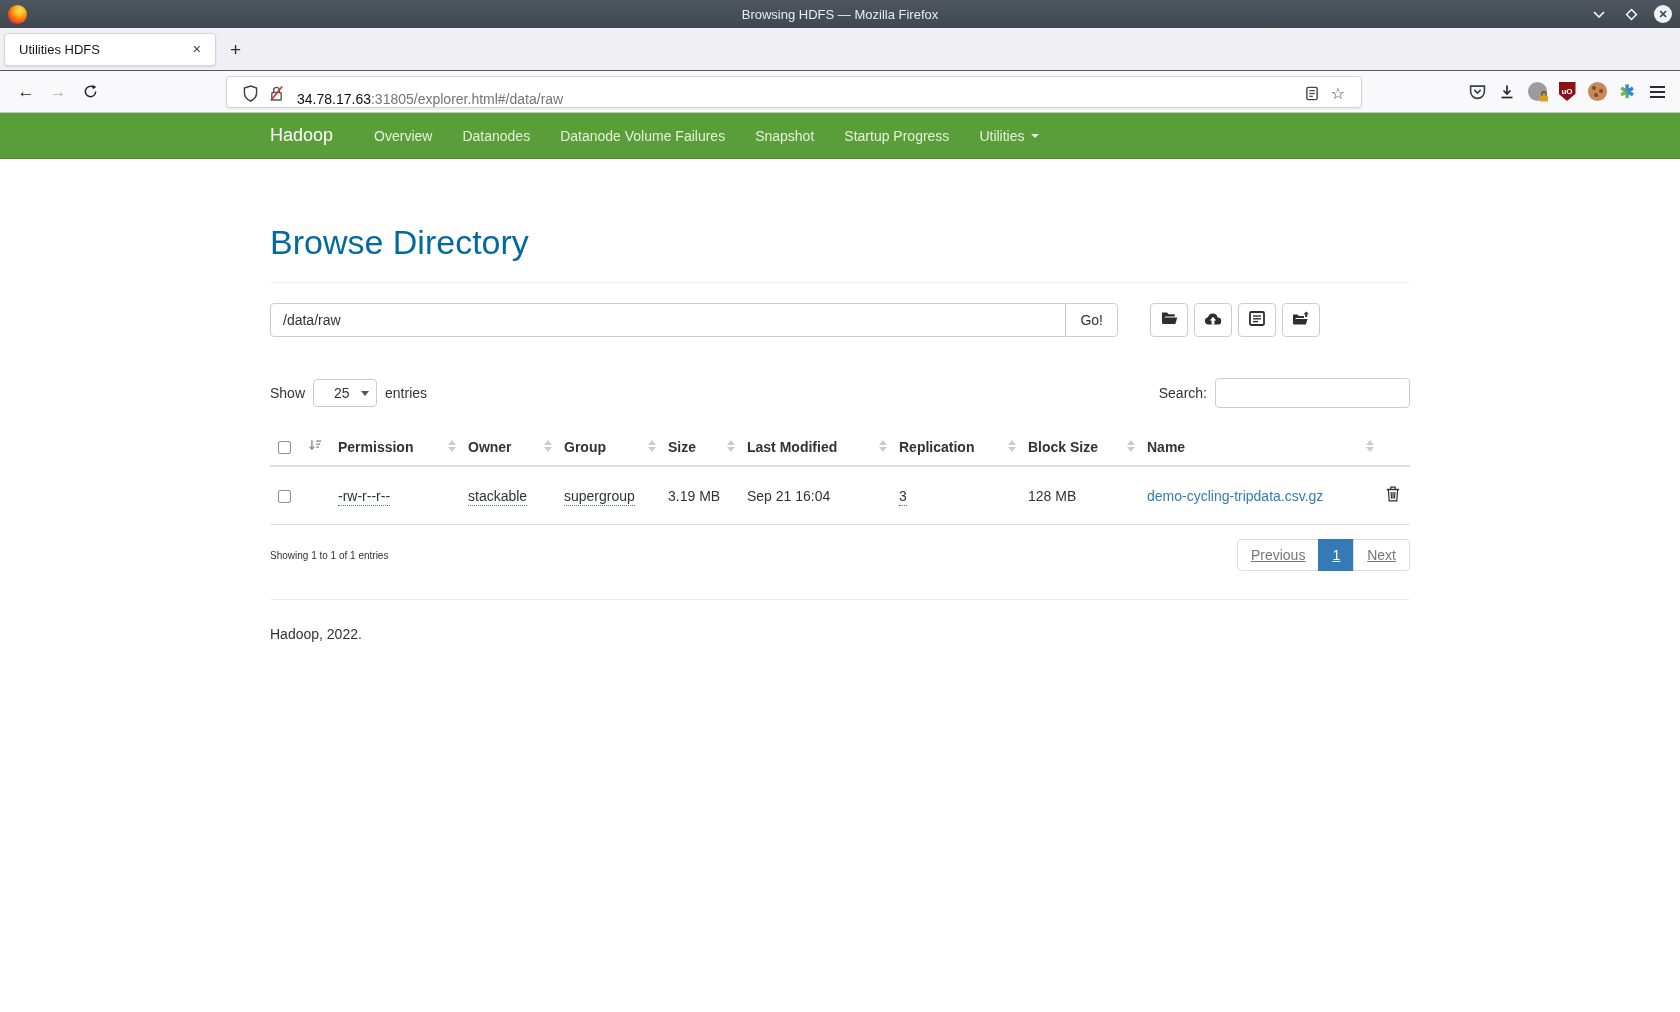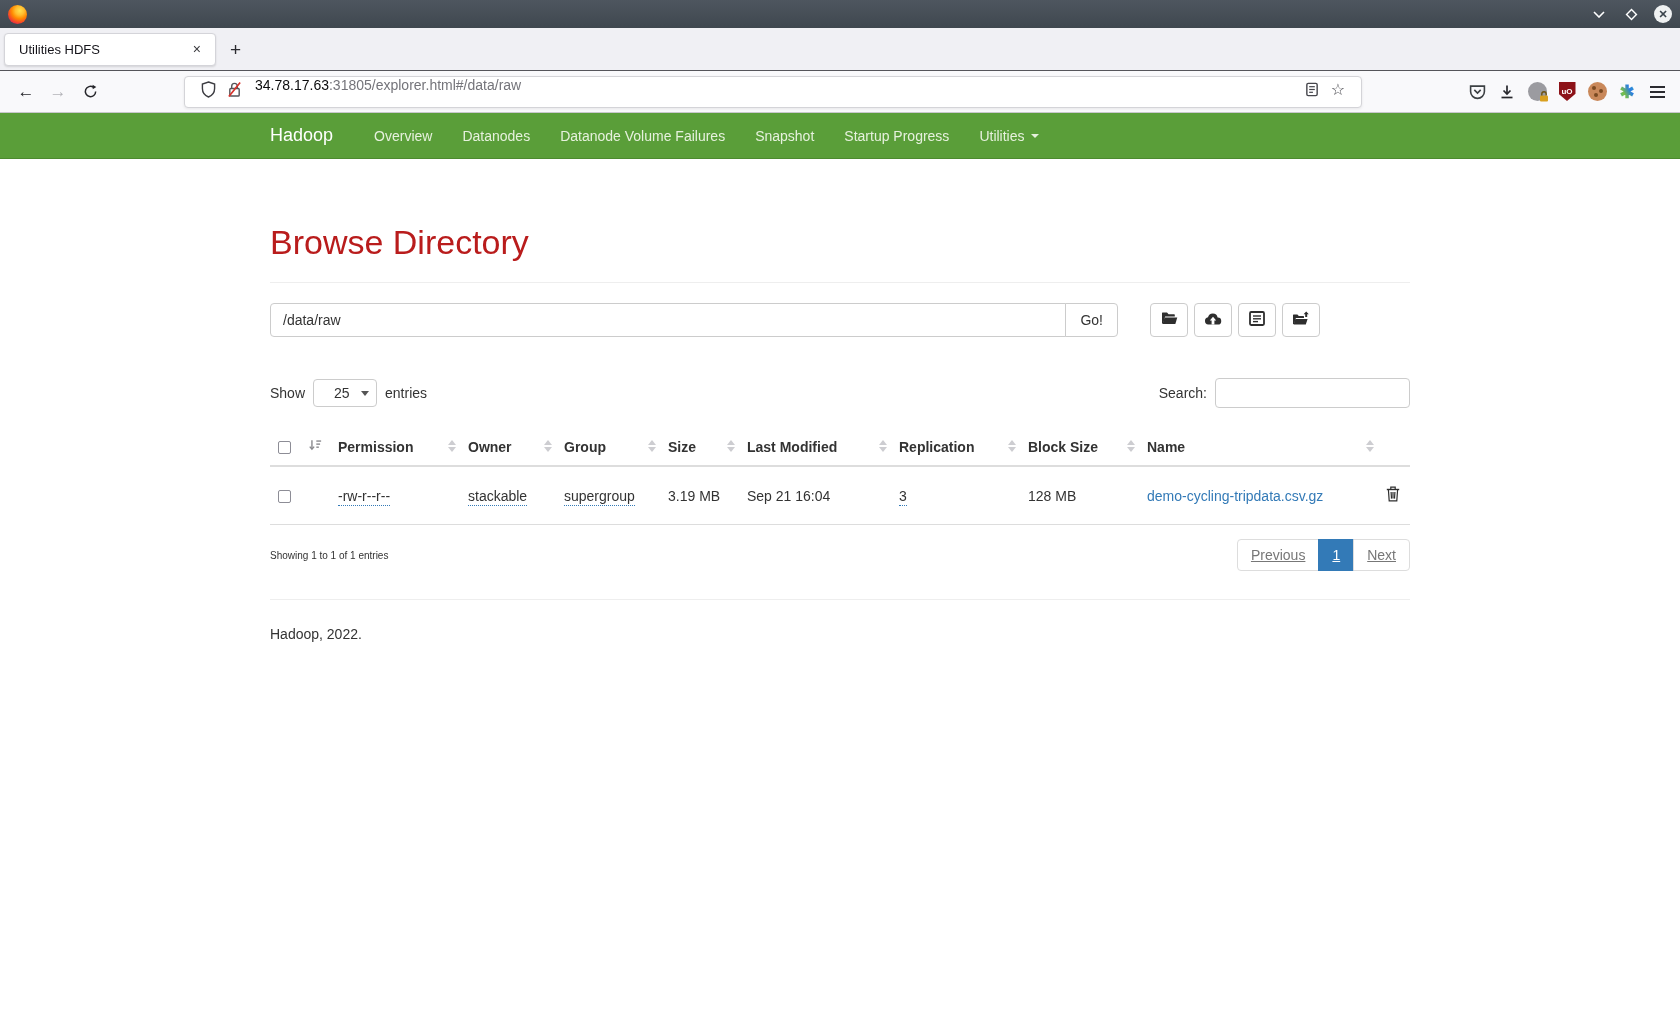--- a/index.html
+++ b/index.html
@@ -26,23 +26,23 @@
   .tab-label { font-size:13px; color:#15141a; flex:1; white-space:nowrap; overflow:hidden; }
   .tab-close { color:#3a3a3e; font-size:14px; padding:0 4px; }
   .newtab-btn { margin-left:14px; font-size:19px; color:#2b2b30; background:none; border:none; line-height:1; }
 
   
   .toolbar { height:42px; background:#f9f9fb; border-bottom:1px solid #c8c8cc;
              display:flex; align-items:center; padding:0 10px; }
   .nav-ico { width:32px; height:30px; display:flex; align-items:center; justify-content:center;
              font-size:17px; color:#26262b; border-radius:3px; }
   .nav-ico.disabled { color:#b3b3b8; }
-  .urlbar { height:32px; flex:1; margin-left:78px; margin-right:102px; background:#fff;
+  .urlbar { height:32px; flex:1; margin-left:120px; margin-right:102px; background:#fff;
             border:1px solid #d4d4d8; border-radius:4px; box-shadow:0 1px 3px rgba(0,0,0,.08);
-            display:flex; align-items:flex-start; padding:0 10px; }
+            display:flex; align-items:flex-end; padding:0 10px; }
   .url-text { font-size:14px; margin-left:8px; flex:1; white-space:nowrap; overflow:hidden; }
   .url-host { color:#0c0c0d; }
   .url-rest { color:#74747a; }
   .urlbar-ico { display:flex; align-items:center; justify-content:center; width:26px; height:26px; }
   .star { font-size:16px; color:#46464c; }
   .tb-right { display:flex; align-items:center; gap:4px; }
   .tb-right .nav-ico { width:26px; }
   .shield-uo { width:17px; height:19px; background:#8c1218;
                clip-path:polygon(0 0,100% 0,100% 62%,50% 100%,0 62%); 
                display:flex; align-items:center; justify-content:center;
@@ -61,21 +61,21 @@
   
   .hadoop-nav { height:46px; background:#5a9e39; border-bottom:1px solid #4c8a2f; }
   .hadoop-nav .inner { width:1140px; margin:0 auto; height:100%; display:flex; align-items:center; }
   .brand { color:#fff; font-size:18px; margin-right:26px; text-decoration:none; }
   .nav-item { color:#e6f1dd; font-size:14px; padding:0 15px; text-decoration:none; display:flex; align-items:center; }
   .caret-down { width:0; height:0; border-left:4px solid transparent; border-right:4px solid transparent;
                 border-top:4px solid #e6f1dd; margin-left:6px; }
 
   
   .container { width:1140px; margin:0 auto; }
-  h1.page-title { font-size:34px; font-weight:500; color:#b91c1c; margin-top:64px; margin-bottom:20px; }
+  h1.page-title { font-size:34px; font-weight:500; color:#0369a1; margin-top:64px; margin-bottom:20px; }
   hr.head-rule { border:none; border-top:1px solid #eee; margin-bottom:20px; }
 
   .path-row { display:flex; align-items:flex-start; }
   .input-group { display:flex; width:848px; }
   .path-input { flex:1; height:34px; border:1px solid #ccc; border-radius:4px 0 0 4px;
                 padding:6px 12px; font-size:14px; color:#333; font-family:inherit; }
   .go-btn { height:34px; padding:6px 14px; font-size:14px; color:#333; background:#fff;
             border:1px solid #ccc; border-radius:0 4px 4px 0; margin-left:-1px; font-family:inherit; }
   .ops-group { display:flex; gap:6px; margin-left:32px; }
   .op-btn { width:38px; height:34px; background:#fff; border:1px solid #ccc; border-radius:4px;
@@ -114,20 +114,21 @@
   .page-btn.active { background:#337ab7; border-color:#337ab7; color:#fff; }
 
   hr.foot-rule { border:none; border-top:1px solid #eee; margin-top:28px; }
   .site-footer { font-size:14px; color:#333; margin-top:26px; }
 </style>
 </head>
 <body>
 
 <div class="titlebar">
   <div class="ff-logo"></div>
+  <div class="win-title">Browsing HDFS — Mozilla Firefox</div>
   <div class="win-controls">
     <div class="win-btn win-min">
       <svg width="12" height="8" viewBox="0 0 12 8">
           <polyline points="1,2 6,7 11,2" fill="none" stroke="#fff" stroke-width="1.6"></polyline>
         </svg>
     </div>
     <div class="win-btn win-max">
       <svg width="13" height="13" viewBox="0 0 13 13">
           <rect x="3" y="3" width="7" height="7" fill="none" stroke="#fff" stroke-width="1.4" transform="rotate(45 6.5 6.5)"></rect>
         </svg>

